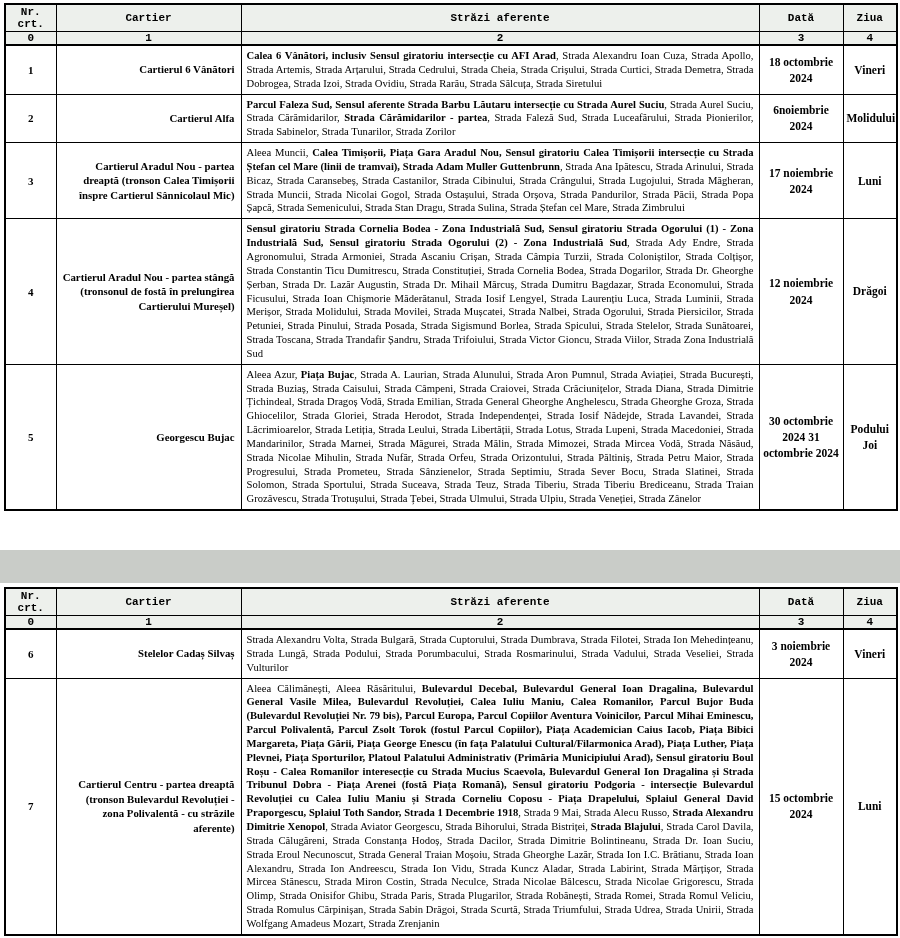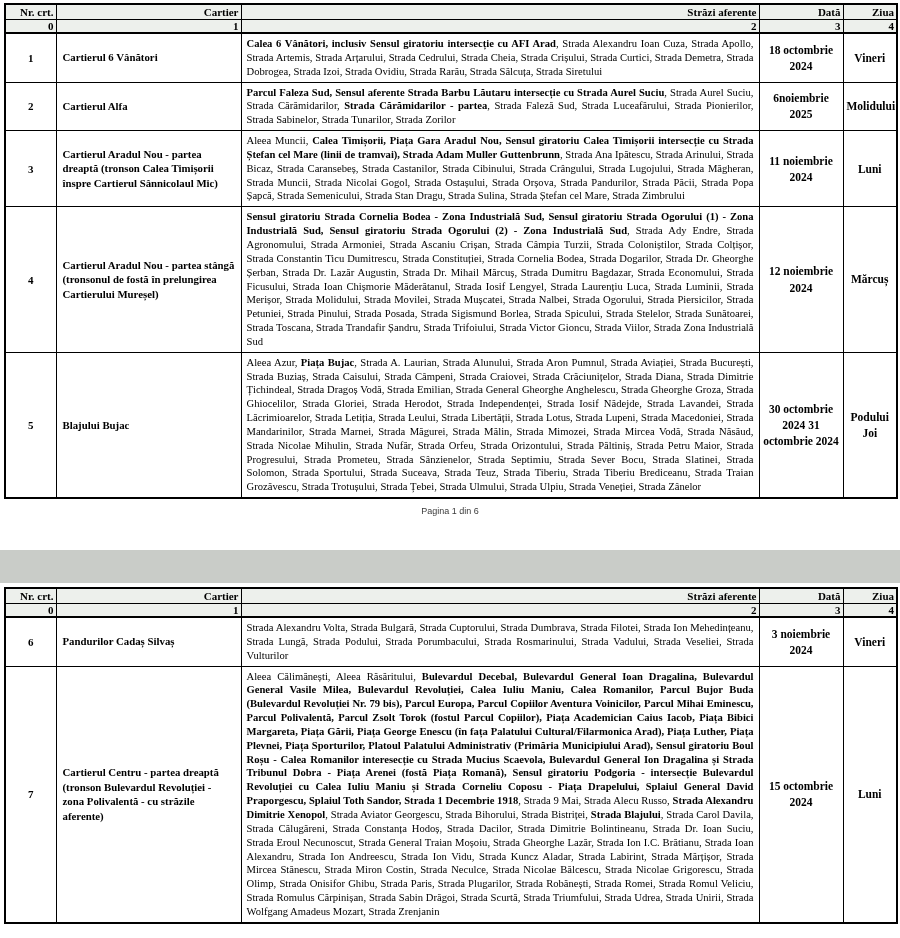--- a/index.html
+++ b/index.html
@@ -30,32 +30,33 @@
   table.sched col.c-date    { width: 84px; }
   table.sched col.c-day     { width: 54px; }
   table.sched th, table.sched td {
     border: 1px solid #000;
     vertical-align: middle;
   }
   table.sched thead th {
     background: #edf0ec;
     font-weight: bold;
     font-size: 11px;
-    text-align: right;
+    text-align: center;
     padding: 1px 2px;
+    font-family: Liberation Mono, monospace;
   }
   table.sched thead tr.nums th { font-size: 11px; padding: 0 2px; }
   table.sched thead tr.nums th { border-bottom: 2px solid #000; }
   td.cell-nr {
     text-align: center;
     font-weight: bold;
     font-size: 11px;
   }
   td.cell-cartier {
-    text-align: left;
+    text-align: right;
     font-weight: bold;
     font-size: 10.8px;
     line-height: 1.35;
     padding: 2px 6px;
   }
   td.cell-streets {
     text-align: justify;
     font-size: 10.6px;
     line-height: 13.85px;
     padding: 3px 5px;
@@ -109,47 +110,46 @@
           <td class="cell-nr">1</td>
           <td class="cell-cartier">Cartierul 6 Vânători</td>
           <td class="cell-streets"><span class="b">Calea 6 Vânători, inclusiv Sensul giratoriu intersecție cu AFI Arad</span><span>, Strada Alexandru Ioan Cuza, Strada Apollo, Strada Artemis, Strada Arțarului, Strada Cedrului, Strada Cheia, Strada Crișului, Strada Curtici, Strada Demetra, Strada Dobrogea, Strada Izoi, Strada Ovidiu, Strada Rarău, Strada Sălcuța, Strada Siretului</span></td>
           <td class="cell-date">18 octombrie 2024</td>
           <td class="cell-day">Vineri</td>
         </tr>
         <tr>
           <td class="cell-nr">2</td>
           <td class="cell-cartier">Cartierul Alfa</td>
           <td class="cell-streets"><span class="b">Parcul Faleza Sud, Sensul aferente Strada Barbu Lăutaru intersecție cu Strada Aurel Suciu</span><span>, Strada Aurel Suciu, Strada Cărămidarilor, </span><span class="b">Strada Cărămidarilor - partea</span><span>, Strada Faleză Sud, Strada Luceafărului, Strada Pionierilor, Strada Sabinelor, Strada Tunarilor, Strada Zorilor</span></td>
-          <td class="cell-date">6noiembrie 2025</td>
+          <td class="cell-date">6noiembrie 2024</td>
           <td class="cell-day">Molidului</td>
         </tr>
         <tr>
           <td class="cell-nr">3</td>
           <td class="cell-cartier">Cartierul Aradul Nou - partea dreaptă (tronson Calea Timișorii înspre Cartierul Sânnicolaul Mic)</td>
           <td class="cell-streets"><span>Aleea Muncii, </span><span class="b">Calea Timișorii, Piața Gara Aradul Nou, Sensul giratoriu Calea Timișorii intersecție cu Strada Ștefan cel Mare (linii de tramvai), Strada Adam Muller Guttenbrunn</span><span>, Strada Ana Ipătescu, Strada Arinului, Strada Bicaz, Strada Caransebeș, Strada Castanilor, Strada Cibinului, Strada Crângului, Strada Lugojului, Strada Măgheran, Strada Muncii, Strada Nicolai Gogol, Strada Ostașului, Strada Orșova, Strada Pandurilor, Strada Păcii, Strada Popa Șapcă, Strada Semenicului, Strada Stan Dragu, Strada Sulina, Strada Ștefan cel Mare, Strada Zimbrului</span></td>
-          <td class="cell-date">11 noiembrie 2024</td>
+          <td class="cell-date">17 noiembrie 2024</td>
           <td class="cell-day">Luni</td>
         </tr>
         <tr>
           <td class="cell-nr">4</td>
           <td class="cell-cartier">Cartierul Aradul Nou - partea stângă (tronsonul de fostă în prelungirea Cartierului Mureșel)</td>
           <td class="cell-streets"><span class="b">Sensul giratoriu Strada Cornelia Bodea - Zona Industrială Sud, Sensul giratoriu Strada Ogorului (1) - Zona Industrială Sud, Sensul giratoriu Strada Ogorului (2) - Zona Industrială Sud</span><span>, Strada Ady Endre, Strada Agronomului, Strada Armoniei, Strada Ascaniu Crișan, Strada Câmpia Turzii, Strada Coloniștilor, Strada Colțișor, Strada Constantin Ticu Dumitrescu, Strada Constituției, Strada Cornelia Bodea, Strada Dogarilor, Strada Dr. Gheorghe Șerban, Strada Dr. Lazăr Augustin, Strada Dr. Mihail Mărcuș, Strada Dumitru Bagdazar, Strada Economului, Strada Ficusului, Strada Ioan Chișmorie Măderătanul, Strada Iosif Lengyel, Strada Laurențiu Luca, Strada Luminii, Strada Merișor, Strada Molidului, Strada Movilei, Strada Mușcatei, Strada Nalbei, Strada Ogorului, Strada Piersicilor, Strada Petuniei, Strada Pinului, Strada Posada, Strada Sigismund Borlea, Strada Spicului, Strada Stelelor, Strada Sunătoarei, Strada Toscana, Strada Trandafir Șandru, Strada Trifoiului, Strada Victor Gioncu, Strada Viilor, Strada Zona Industrială Sud</span></td>
           <td class="cell-date">12 noiembrie 2024</td>
-          <td class="cell-day">Mărcuș</td>
+          <td class="cell-day">Drăgoi</td>
         </tr>
         <tr>
           <td class="cell-nr">5</td>
-          <td class="cell-cartier">Blajului Bujac</td>
+          <td class="cell-cartier">Georgescu Bujac</td>
           <td class="cell-streets"><span>Aleea Azur, </span><span class="b">Piața Bujac</span><span>, Strada A. Laurian, Strada Alunului, Strada Aron Pumnul, Strada Aviației, Strada București, Strada Buziaș, Strada Caisului, Strada Câmpeni, Strada Craiovei, Strada Crăciunițelor, Strada Diana, Strada Dimitrie Țichindeal, Strada Dragoș Vodă, Strada Emilian, Strada General Gheorghe Anghelescu, Strada Gheorghe Groza, Strada Ghiocelilor, Strada Gloriei, Strada Herodot, Strada Independenței, Strada Iosif Nădejde, Strada Lavandei, Strada Lăcrimioarelor, Strada Letiția, Strada Leului, Strada Libertății, Strada Lotus, Strada Lupeni, Strada Macedoniei, Strada Mandarinilor, Strada Marnei, Strada Măgurei, Strada Mălin, Strada Mimozei, Strada Mircea Vodă, Strada Năsăud, Strada Nicolae Mihulin, Strada Nufăr, Strada Orfeu, Strada Orizontului, Strada Păltiniș, Strada Petru Maior, Strada Progresului, Strada Prometeu, Strada Sânzienelor, Strada Septimiu, Strada Sever Bocu, Strada Slatinei, Strada Solomon, Strada Sportului, Strada Suceava, Strada Teuz, Strada Tiberiu, Strada Tiberiu Brediceanu, Strada Traian Grozăvescu, Strada Trotușului, Strada Țebei, Strada Ulmului, Strada Ulpiu, Strada Veneției, Strada Zânelor</span></td>
           <td class="cell-date">30 octombrie 2024 31 octombrie 2024</td>
           <td class="cell-day">Podului Joi</td>
         </tr>
       </tbody>
   </table>
-  <div class="page-footer">Pagina 1 din 6</div>
 </div>
 
 <div class="page-gap"></div>
 
 <div class="page page-2">
   <table class="sched">
     <colgroup>
       <col class="c-nr">
         <col class="c-cartier">
         <col class="c-streets">
@@ -168,21 +168,21 @@
         <th>0</th>
         <th>1</th>
         <th>2</th>
         <th>3</th>
         <th>4</th>
       </tr>
     </thead>
     <tbody>
         <tr>
           <td class="cell-nr">6</td>
-          <td class="cell-cartier">Pandurilor Cadaș Silvaș</td>
+          <td class="cell-cartier">Stelelor Cadaș Silvaș</td>
           <td class="cell-streets"><span>Strada Alexandru Volta, Strada Bulgară, Strada Cuptorului, Strada Dumbrava, Strada Filotei, Strada Ion Mehedințeanu, Strada Lungă, Strada Podului, Strada Porumbacului, Strada Rosmarinului, Strada Vadului, Strada Veseliei, Strada Vulturilor</span></td>
           <td class="cell-date">3 noiembrie 2024</td>
           <td class="cell-day">Vineri</td>
         </tr>
         <tr>
           <td class="cell-nr">7</td>
           <td class="cell-cartier">Cartierul Centru - partea dreaptă (tronson Bulevardul Revoluției - zona Polivalentă - cu străzile aferente)</td>
           <td class="cell-streets"><span>Aleea Călimănești, Aleea Răsăritului, </span><span class="b">Bulevardul Decebal, Bulevardul General Ioan Dragalina, Bulevardul General Vasile Milea, Bulevardul Revoluției, Calea Iuliu Maniu, Calea Romanilor, Parcul Bujor Buda (Bulevardul Revoluției Nr. 79 bis), Parcul Europa, Parcul Copiilor Aventura Voinicilor, Parcul Mihai Eminescu, Parcul Polivalentă, Parcul Zsolt Torok (fostul Parcul Copiilor), Piața Academician Caius Iacob, Piața Bibici Margareta, Piața Gării, Piața George Enescu (în fața Palatului Cultural/Filarmonica Arad), Piața Luther, Piața Plevnei, Piața Sporturilor, Platoul Palatului Administrativ (Primăria Municipiului Arad), Sensul giratoriu Boul Roșu - Calea Romanilor interesecție cu Strada Mucius Scaevola, Bulevardul General Ion Dragalina și Strada Tribunul Dobra - Piața Arenei (fostă Piața Romană), Sensul giratoriu Podgoria - intersecție Bulevardul Revoluției cu Calea Iuliu Maniu și Strada Corneliu Coposu - Piața Drapelului, Splaiul General David Praporgescu, Splaiul Toth Sandor, Strada 1 Decembrie 1918</span><span>, Strada 9 Mai, Strada Alecu Russo, </span><span class="b">Strada Alexandru Dimitrie Xenopol</span><span>, Strada Aviator Georgescu, Strada Bihorului, Strada Bistriței, </span><span class="b">Strada Blajului</span><span>, Strada Carol Davila, Strada Călugăreni, Strada Constanța Hodoș, Strada Dacilor, Strada Dimitrie Bolintineanu, Strada Dr. Ioan Suciu, Strada Eroul Necunoscut, Strada General Traian Moșoiu, Strada Gheorghe Lazăr, Strada Ion I.C. Brătianu, Strada Ioan Alexandru, Strada Ion Andreescu, Strada Ion Vidu, Strada Kuncz Aladar, Strada Labirint, Strada Mărțișor, Strada Mircea Stănescu, Strada Miron Costin, Strada Neculce, Strada Nicolae Bălcescu, Strada Nicolae Grigorescu, Strada Olimp, Strada Onisifor Ghibu, Strada Paris, Strada Plugarilor, Strada Robănești, Strada Romei, Strada Romul Veliciu, Strada Romulus Cărpinișan, Strada Sabin Drăgoi, Strada Scurtă, Strada Triumfului, Strada Udrea, Strada Unirii, Strada Wolfgang Amadeus Mozart, Strada Zrenjanin</span></td>
           <td class="cell-date">15 octombrie 2024</td>
           <td class="cell-day">Luni</td>

